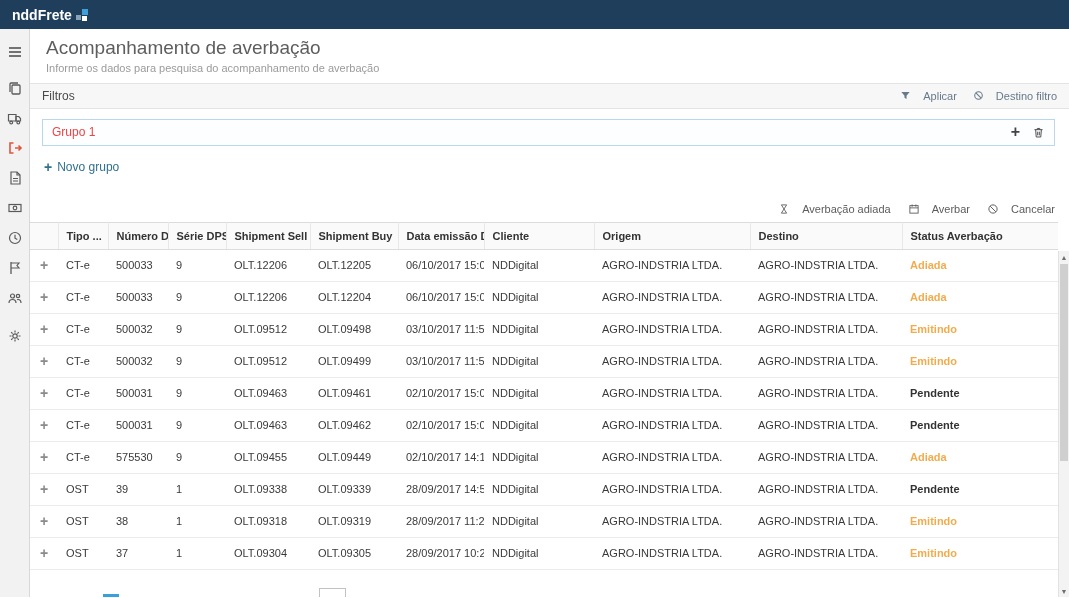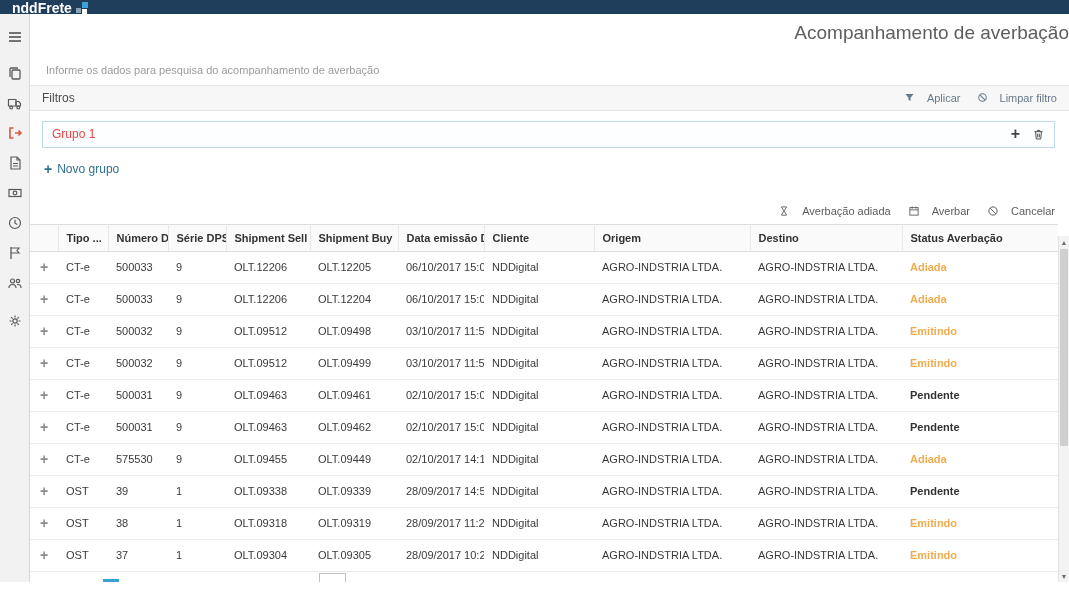--- a/index.html
+++ b/index.html
@@ -1,42 +1,42 @@
 <!DOCTYPE html>
 <html><head>
 <meta charset="utf-8">
 <style>
   * { margin:0; padding:0; box-sizing:border-box; }
   html,body { width:1069px; height:598px; overflow:hidden; background:#fff;
     font-family:"Liberation Sans","DejaVu Sans",sans-serif; }
 
   
-  .topbar { height:14px; background:#1f3e5c; display:flex; justify-content:space-between;flex-direction:column; }
+  .topbar { height:29px; background:#1f3e5c; display:flex; justify-content:space-between; }
   .brand { display:flex; align-items:center; gap:4px; padding-left:12px; color:#fff; font-weight:bold; font-size:14px; }
   .brand svg { display:block; }
   .topbar-right { display:flex; align-items:stretch; height:100%; }
   .user-menu { display:flex; align-items:center; gap:5px; color:#e8eef4; font-size:11px; padding:0 10px;
     border-left:1px solid rgba(255,255,255,.14); cursor:pointer; }
   .help-btn { width:30px; background:#33a3d6; color:#fff; font-weight:bold; font-size:14px;
     display:flex; align-items:center; justify-content:center; cursor:pointer; }
 
   
   .body-row { display:flex; height:568px; }
   .sidebar { width:30px; background:#f2f2f2; border-right:1px solid #d8d8d8;
     display:flex; flex-direction:column; align-items:center; padding-top:8px; flex:none; }
   .side-item { width:30px; height:30px; display:flex; align-items:center; justify-content:center; cursor:pointer; }
   .side-item svg { width:16px; height:16px; }
   .side-item.menu { margin-bottom:6px; }
   .side-item.last { margin-top:8px; }
 
   .main { flex:1; position:relative; background:#fff; overflow:hidden; }
 
   .page-head { padding:8px 0 0 16px; }
-  .page-head h1 { font-size:19px; font-weight:400; color:#5e5e5e; line-height:1.15;text-align:right; }
-  .page-head p { font-size:11px; color:#9b9b9b; margin-top:20px; }
+  .page-head h1 { font-size:19px; font-weight:400; color:#5e5e5e; line-height:1.15; }
+  .page-head p { font-size:11px; color:#9b9b9b; margin-top:3px; }
 
   .filters-bar { margin-top:9px; height:26px; background:#f7f7f7;
     border-top:1px solid #e4e4e4; border-bottom:1px solid #e4e4e4;
     display:flex; align-items:center; justify-content:space-between; padding:0 12px; }
   .filters-title { font-size:12px; color:#4a4a4a; }
   .filters-actions { display:flex; gap:16px; }
   .filters-actions a, .grid-actions a { display:flex; align-items:center; gap:12px;
     font-size:11px; cursor:pointer; text-decoration:none; }
   .filters-actions a { color:#68798a; }
 
@@ -181,21 +181,21 @@
             <svg class="ico" width="11" height="11" viewBox="0 0 16 16">
               <path d="M2 3h12L9.5 8.5V13l-3-1.7V8.5z" fill="#68798a"></path>
             </svg>
             <span>Aplicar</span>
           </a>
           <a>
             <svg class="ico" width="11" height="11" viewBox="0 0 16 16">
               <circle cx="8" cy="8" r="5.5" stroke="#68798a" stroke-width="1.5" fill="none"></circle>
               <path d="M4.2 4.2l7.6 7.6" stroke="#68798a" stroke-width="1.5" fill="none"></path>
             </svg>
-            <span>Limpar filtro</span>
+            <span>Destino filtro</span>
           </a>
         </div>
       </div>
 
       <div class="group-panel">
         <span class="group-title">Grupo 1</span>
         <div class="group-actions">
           <span class="plus-dark">+</span>
           <svg width="13" height="13" viewBox="0 0 16 16" style="cursor:pointer">
             <path d="M3 4.5h10M6.5 4.5V3h3v1.5M4.5 4.5l.7 9h5.6l.7-9" stroke="#4a4a4a" stroke-width="1.2" fill="none"></path>

